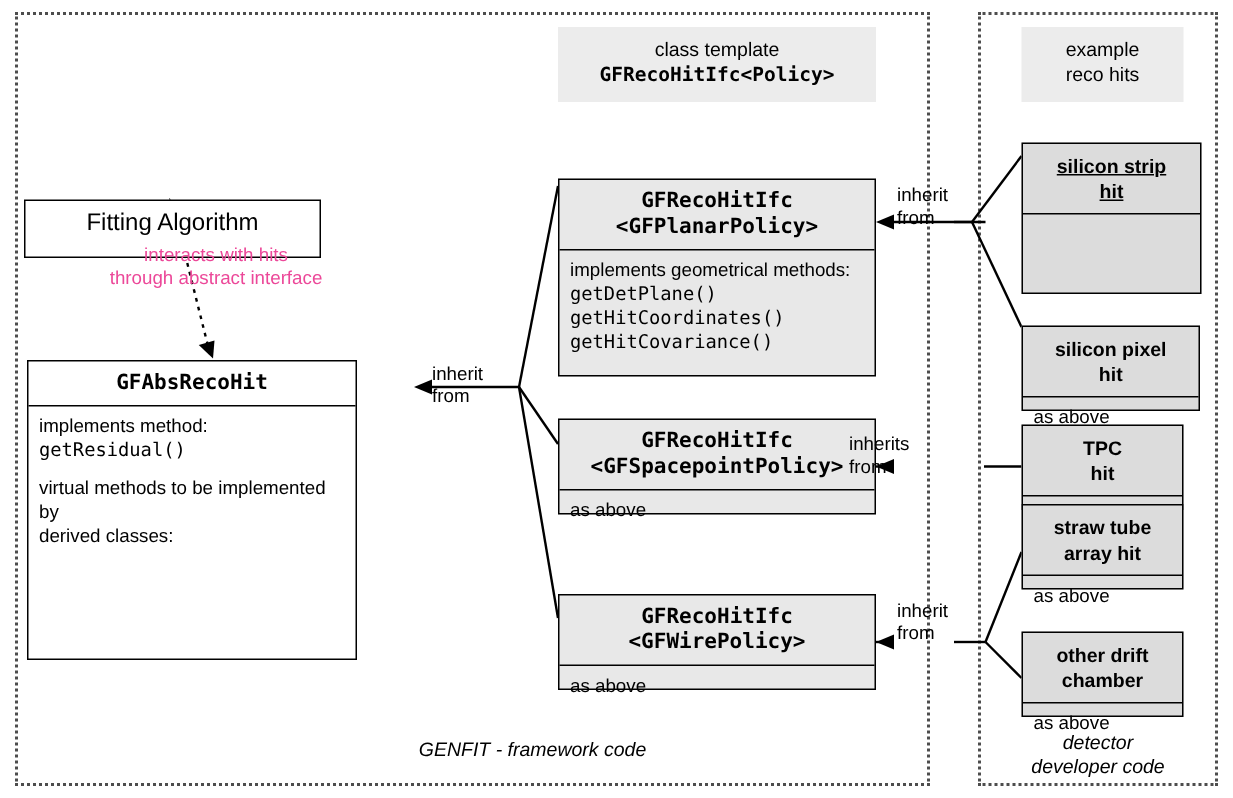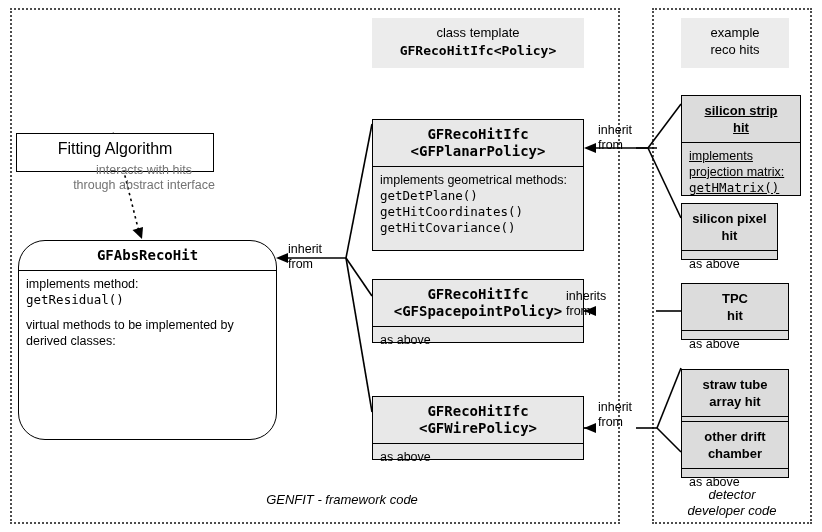--- a/index.html
+++ b/index.html
@@ -35,21 +35,21 @@
 
   .region-caption {
     position: absolute;
     font-style: italic;
     font-size: 13px;
     color: #000;
     text-align: center;
     line-height: 16px;
     white-space: pre-line;
   }
-  #caption-framework { left: 142px; top: 492px; width: 400px; }
+  #caption-framework { left: 155px; top: 492px; width: 400px; }
   #caption-detector  { left: 656px; top: 487px; width: 152px; }
 
   
   .banner {
     position: absolute;
     background: #ececec;
     text-align: center;
     box-sizing: border-box;
     padding-top: 6px;
     line-height: 17px;
@@ -127,51 +127,51 @@
     font-family: "DejaVu Sans Mono", monospace;
     font-size: 12.5px;
     color: #000;
     line-height: 16px;
     white-space: pre-line;
   }
   .uml-body .gap { height: 9px; }
 
   
   #box-fitting        { left: 16px;  top: 93px;  width: 198px; height: 39px; margin-top: 40px; }
-  #box-absrecohit     { left: 18px;  top: 240px; width: 259px; height: 200px; border-radius: 27px; }
+  #box-absrecohit     { left: 18px;  top: 240px; width: 220px; height: 200px; }
 
   #box-planar         { left: 372px; top: 119px; width: 212px; height: 132px; }
   #box-spacepoint     { left: 372px; top: 279px; width: 212px; height: 64px; }
   #box-wire           { left: 372px; top: 396px; width: 212px; height: 64px; }
 
   #box-sistrip        { left: 681px; top: 95px;  width: 120px; height: 101px; text-decoration: underline; }
-  #box-sipixel        { left: 681px; top: 203px; width: 97px; height: 57px; }
+  #box-sipixel        { left: 681px; top: 217px; width: 119px; height: 57px; }
   #box-tpc            { left: 681px; top: 283px; width: 108px; height: 57px; }
-  #box-straw          { left: 681px; top: 369px; width: 108px; height: 57px; }
+  #box-straw          { left: 681px; top: 336px; width: 108px; height: 57px; }
   #box-otherdrift     { left: 681px; top: 421px; width: 108px; height: 57px; }
 
   
   .wire-label {
     position: absolute;
     font-size: 12.5px;
     color: #000;
     text-align: left;
     line-height: 15px;
     white-space: pre-line;
   }
   #label-abs-inherit  { left: 288px; top: 242px; width: 56px; }
   #label-planar-inh   { left: 598px; top: 123px; width: 56px; }
   #label-space-inh    { left: 566px; top: 289px; width: 64px; }
   #label-wire-inh     { left: 598px; top: 400px; width: 56px; }
 
   #label-interacts {
     position: absolute;
     left: 44px; top: 163px; width: 200px;
     font-size: 12.5px;
-    color: #737373;
+    color: #ec4899;
     text-align: center;
     line-height: 15px;
     white-space: pre-line;
   }
 </style>
 </head>
 <body>
 
 <div id="canvas">
 
@@ -272,25 +272,20 @@
     </div>
     <div class="uml-body">
       <div class="line-sans">as above</div>
     </div>
   </div>
 
   <div class="uml shaded-dark" id="box-sistrip">
     <div class="uml-head divider">
       <span class="sans-b" style="white-space:pre-line;">silicon strip
 hit</span>
-    </div>
-    <div class="uml-body">
-      <div class="line-sans">implements
-projection matrix:</div>
-      <div class="line-mono">getHMatrix()</div>
     </div>
   </div>
 
   <div class="uml shaded-dark" id="box-sipixel">
     <div class="uml-head divider">
       <span class="sans-b" style="white-space:pre-line;">silicon pixel
 hit</span>
     </div>
     <div class="uml-body">
       <div class="line-sans">as above</div>

